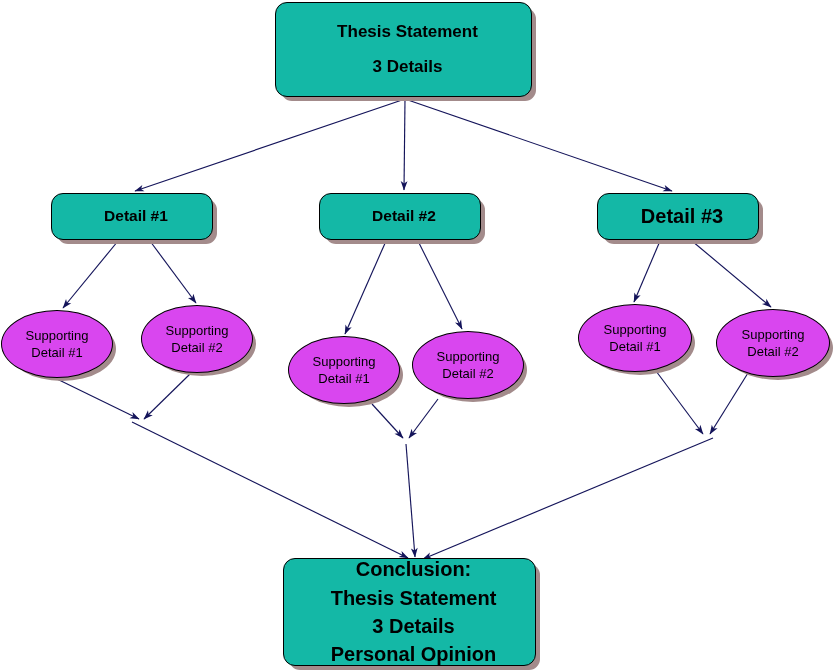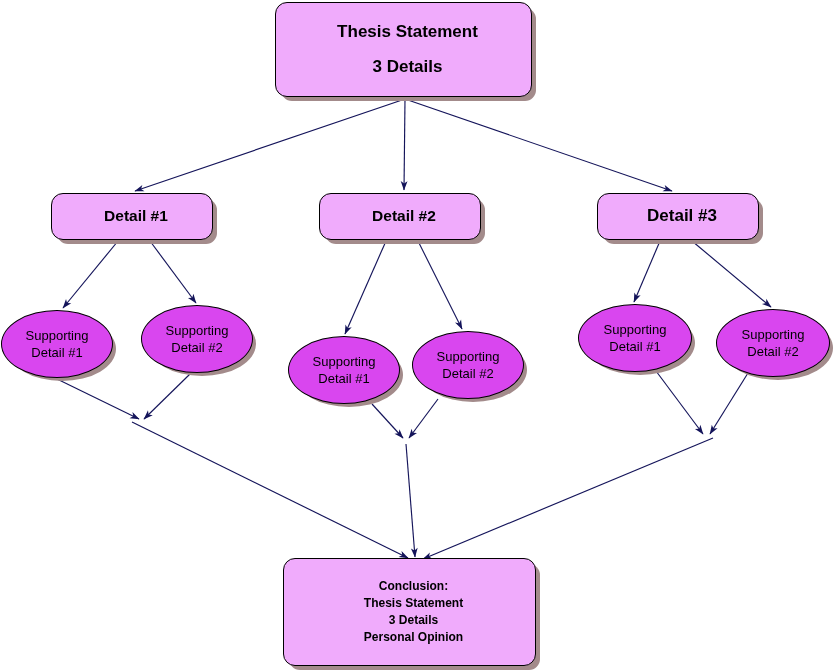--- a/index.html
+++ b/index.html
@@ -30,21 +30,21 @@
     position: absolute;
     box-sizing: border-box;
     display: flex;
     align-items: center;
     justify-content: center;
     text-align: center;
     color: #000000;
     z-index: 3;
   }
   .node-box {
-    background: #f0abfc;
+    background: #14b8a6;
     border: 1.6px solid #000000;
     border-radius: 12px;
     font-weight: bold;
     box-shadow: 5px 5px 0 -1px #a38b8b;
     padding-left: 8px;
   }
   .node-ellipse {
     background: #d946ef;
     border: 1.4px solid #000000;
     border-radius: 50%;
@@ -53,22 +53,22 @@
   }
   .node-label {
     line-height: 1.32;
     padding: 0 6px;
     white-space: pre-line;
   }
   .box-thesis  { left: 275px; top: 2px;   width: 257px; height: 95px;  font-size: 17px; }
   .box-thesis .node-label { line-height: 2.05; }
   .box-d1      { left: 51px;  top: 193px; width: 162px; height: 47px;  font-size: 15.5px; }
   .box-d2      { left: 319px; top: 193px; width: 162px; height: 47px;  font-size: 15.5px; }
-  .box-d3      { left: 597px; top: 193px; width: 162px; height: 47px;  font-size: 17px; }
-  .box-concl   { left: 283px; top: 558px; width: 253px; height: 108px; font-size: 12px; }
+  .box-d3      { left: 597px; top: 193px; width: 162px; height: 47px;  font-size: 20px; }
+  .box-concl   { left: 283px; top: 558px; width: 253px; height: 108px; font-size: 20px; }
   .box-concl .node-label { line-height: 1.42; }
 
   .ell { font-size: 13px; }
   .ell-l1 { left: 1px;   top: 310px; width: 112px; height: 68px; }
   .ell-l2 { left: 141px; top: 305px; width: 112px; height: 68px; }
   .ell-m1 { left: 288px; top: 336px; width: 112px; height: 68px; }
   .ell-m2 { left: 412px; top: 331px; width: 112px; height: 68px; }
   .ell-r1 { left: 578px; top: 304px; width: 114px; height: 68px; }
   .ell-r2 { left: 716px; top: 309px; width: 114px; height: 68px; }
 </style>

